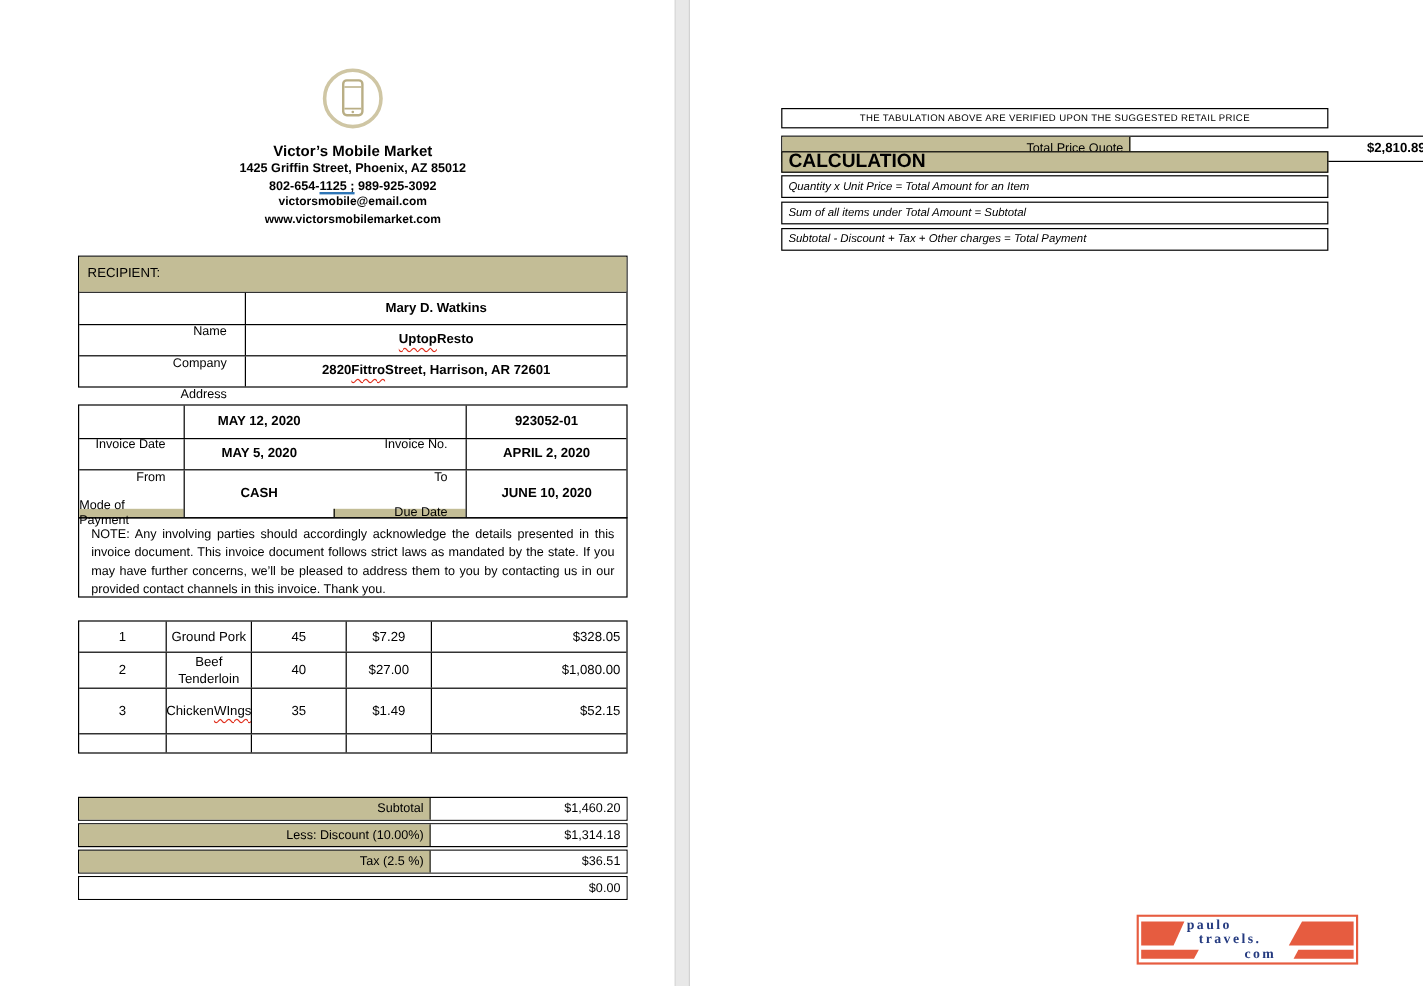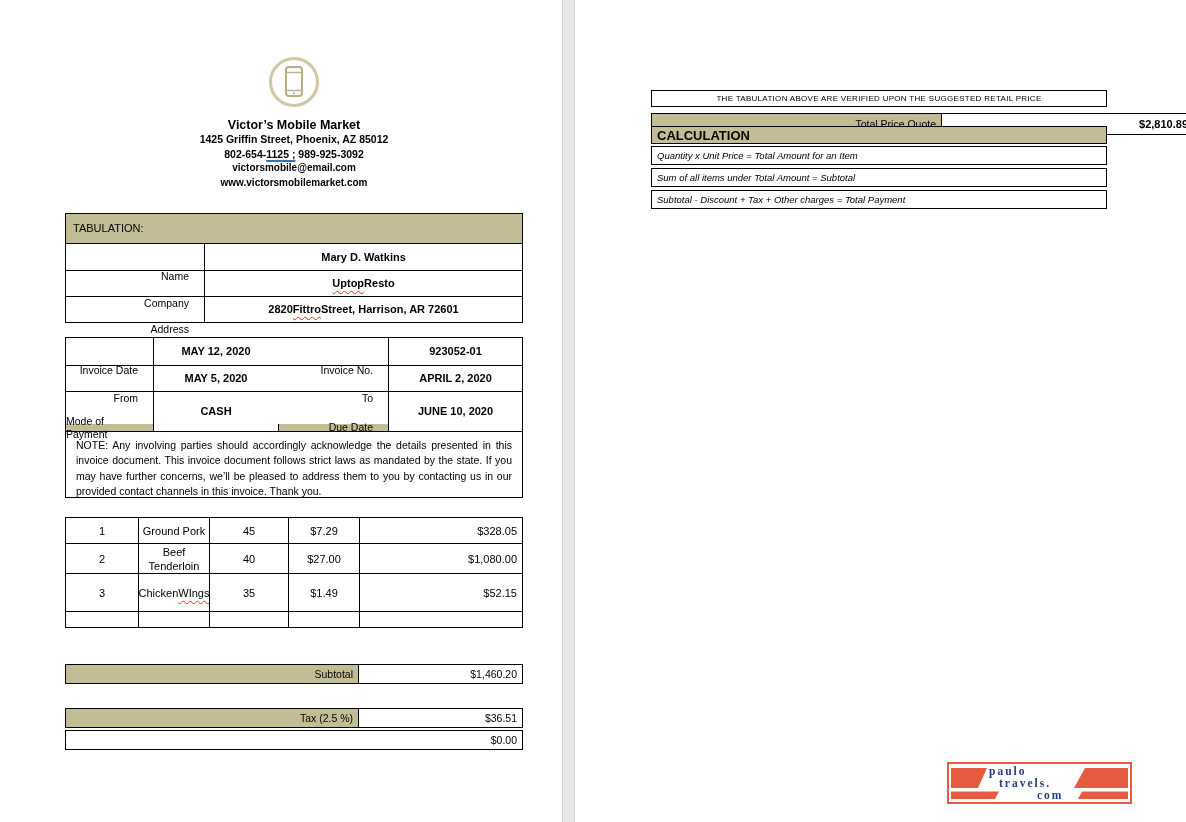--- a/index.html
+++ b/index.html
@@ -74,21 +74,21 @@
                  align-items:center; justify-content:flex-end; padding-right:5px;
                  font-size:10.5px; border-right:1px solid #000; }
   .q-row .qval { flex:1; display:flex; align-items:center; justify-content:flex-end;
                  padding-right:5px; font-size:11px; font-weight:bold; }
   .v-row { position:absolute; top:90px; left:76px; width:456px; height:17px;
            border:1px solid #000; display:flex; align-items:center; justify-content:center;
            font-size:8px; letter-spacing:0.3px; }
   .calc-title { position:absolute; top:126px; left:76px; width:456px; height:18px;
                 border:1px solid #000; background:var(--tan_dark,#c3bd96);
                 display:flex; align-items:center; padding-left:5px;
-                font-size:13px; font-weight:bold; }
+                font-size:16px; font-weight:bold; }
   .calc-row { position:absolute; left:76px; width:456px; height:19px; border:1px solid #000;
               display:flex; align-items:center; padding-left:5px;
               font-size:9.5px; font-style:italic; background:#fff; }
   .c0{top:146px} .c1{top:168px} .c2{top:190px}
 
   .travel-logo { position:absolute; top:762px; left:372px; width:185px; height:24px; }
   .logo-text { position:absolute; top:3px; left:0; width:100%;
                font-family:"Liberation Serif", serif; font-weight:bold;
                color:var(--logo_navy,#253b80); font-size:11.5px; line-height:12px;
                letter-spacing:2px; }
@@ -113,21 +113,21 @@
       </span>
       <div class="company-name">Victor’s Mobile Market</div>
       <div class="hd-line">1425 Griffin Street, Phoenix, AZ 85012</div>
       <div class="hd-line"><span>802-654-</span><span class="phone-link">1125 ;</span><span> 989-925-3092</span></div>
       <div class="hd-line small">victorsmobile@email.com</div>
       <div class="hd-line small">www.victorsmobilemarket.com</div>
     </div>
 
     <div class="tbl recipient">
       <div class="trow h29">
-        <div class="tcell tan rec-title" style="flex:1">TABULATION:</div>
+        <div class="tcell tan rec-title" style="flex:1">RECIPIENT:</div>
       </div>
       <div class="trow h27">
         <div class="tcell tan lab c-lab">Name</div>
         <div class="tcell val c-val">Mary D. Watkins</div>
       </div>
       <div class="trow h26">
         <div class="tcell tan lab c-lab">Company</div>
         <div class="tcell val c-val">
             <span class="sq">Uptop</span>
             <span> Resto</span>
@@ -196,20 +196,24 @@
         <div class="tcell i2"></div>
         <div class="tcell i3"></div>
         <div class="tcell i4"></div>
         <div class="tcell i5"></div>
       </div>
     </div>
 
     <div class="total-row t0">
       <div class="tlab">Subtotal</div>
       <div class="tval">$1,460.20</div>
+    </div>
+    <div class="total-row t1">
+      <div class="tlab">Less: Discount (10.00%)</div>
+      <div class="tval">$1,314.18</div>
     </div>
     <div class="total-row t2">
       <div class="tlab">Tax (2.5 %)</div>
       <div class="tval">$36.51</div>
     </div>
     <div class="total-row t3">
       <div class="tval">$0.00</div>
     </div>
 
   </div>

